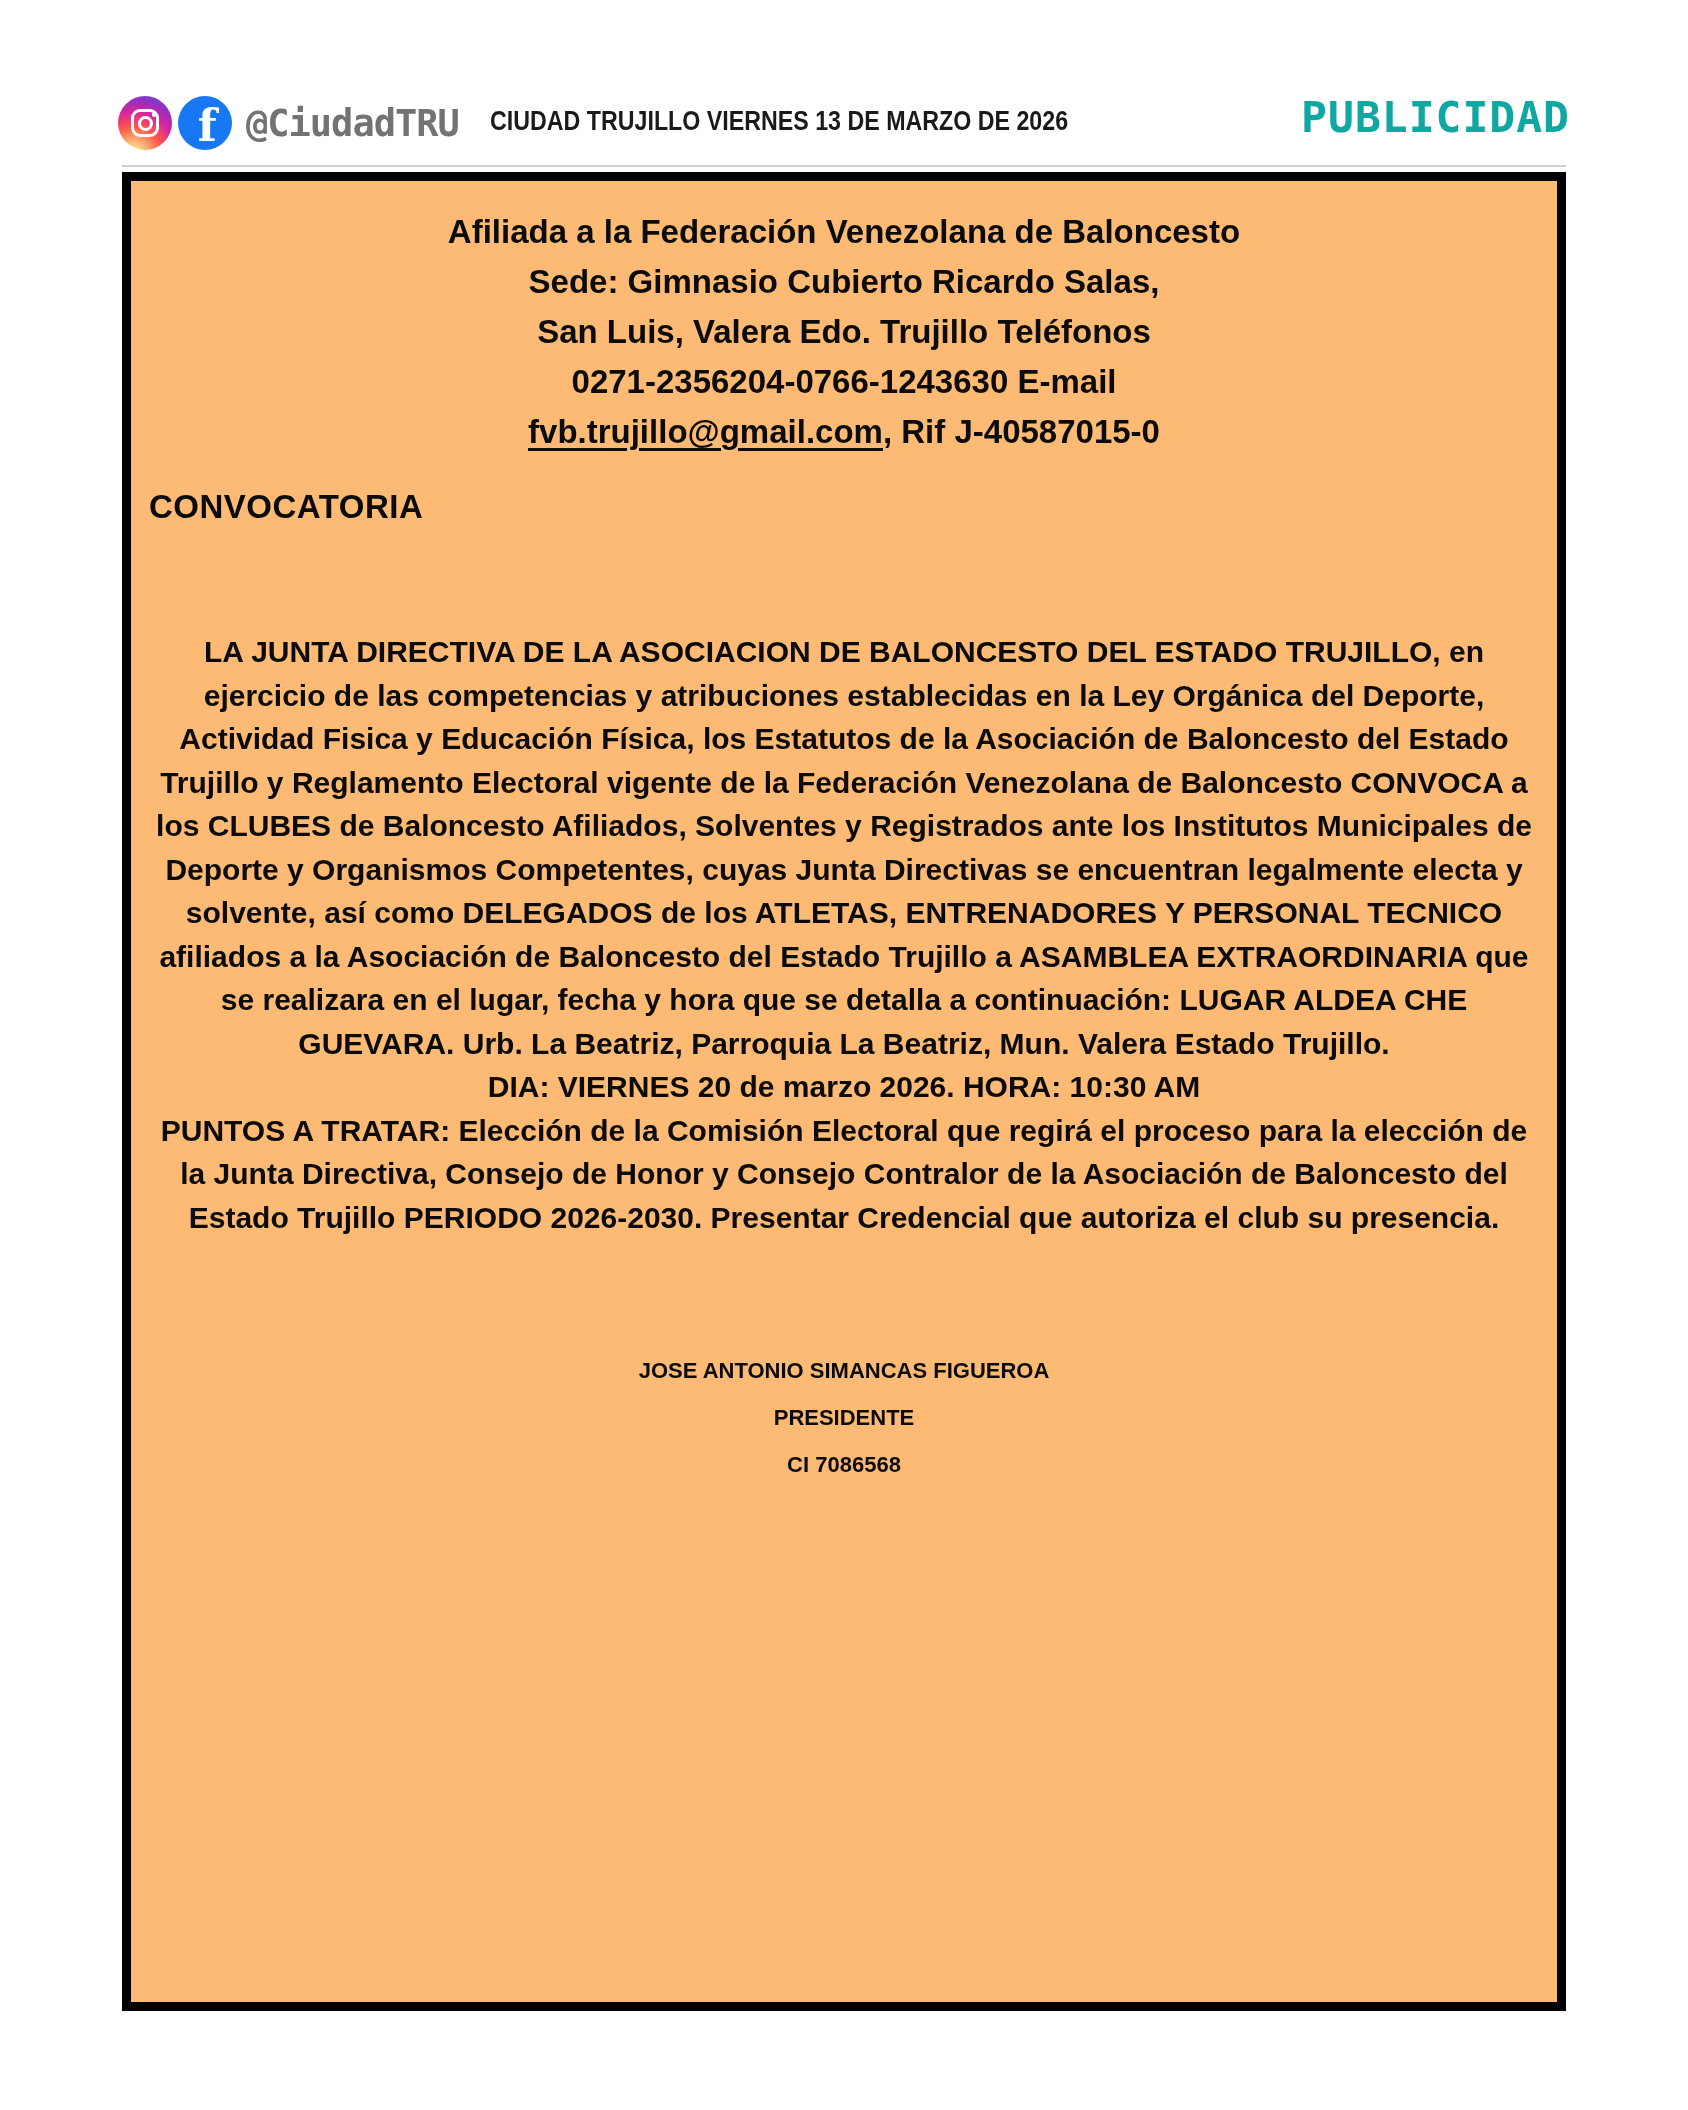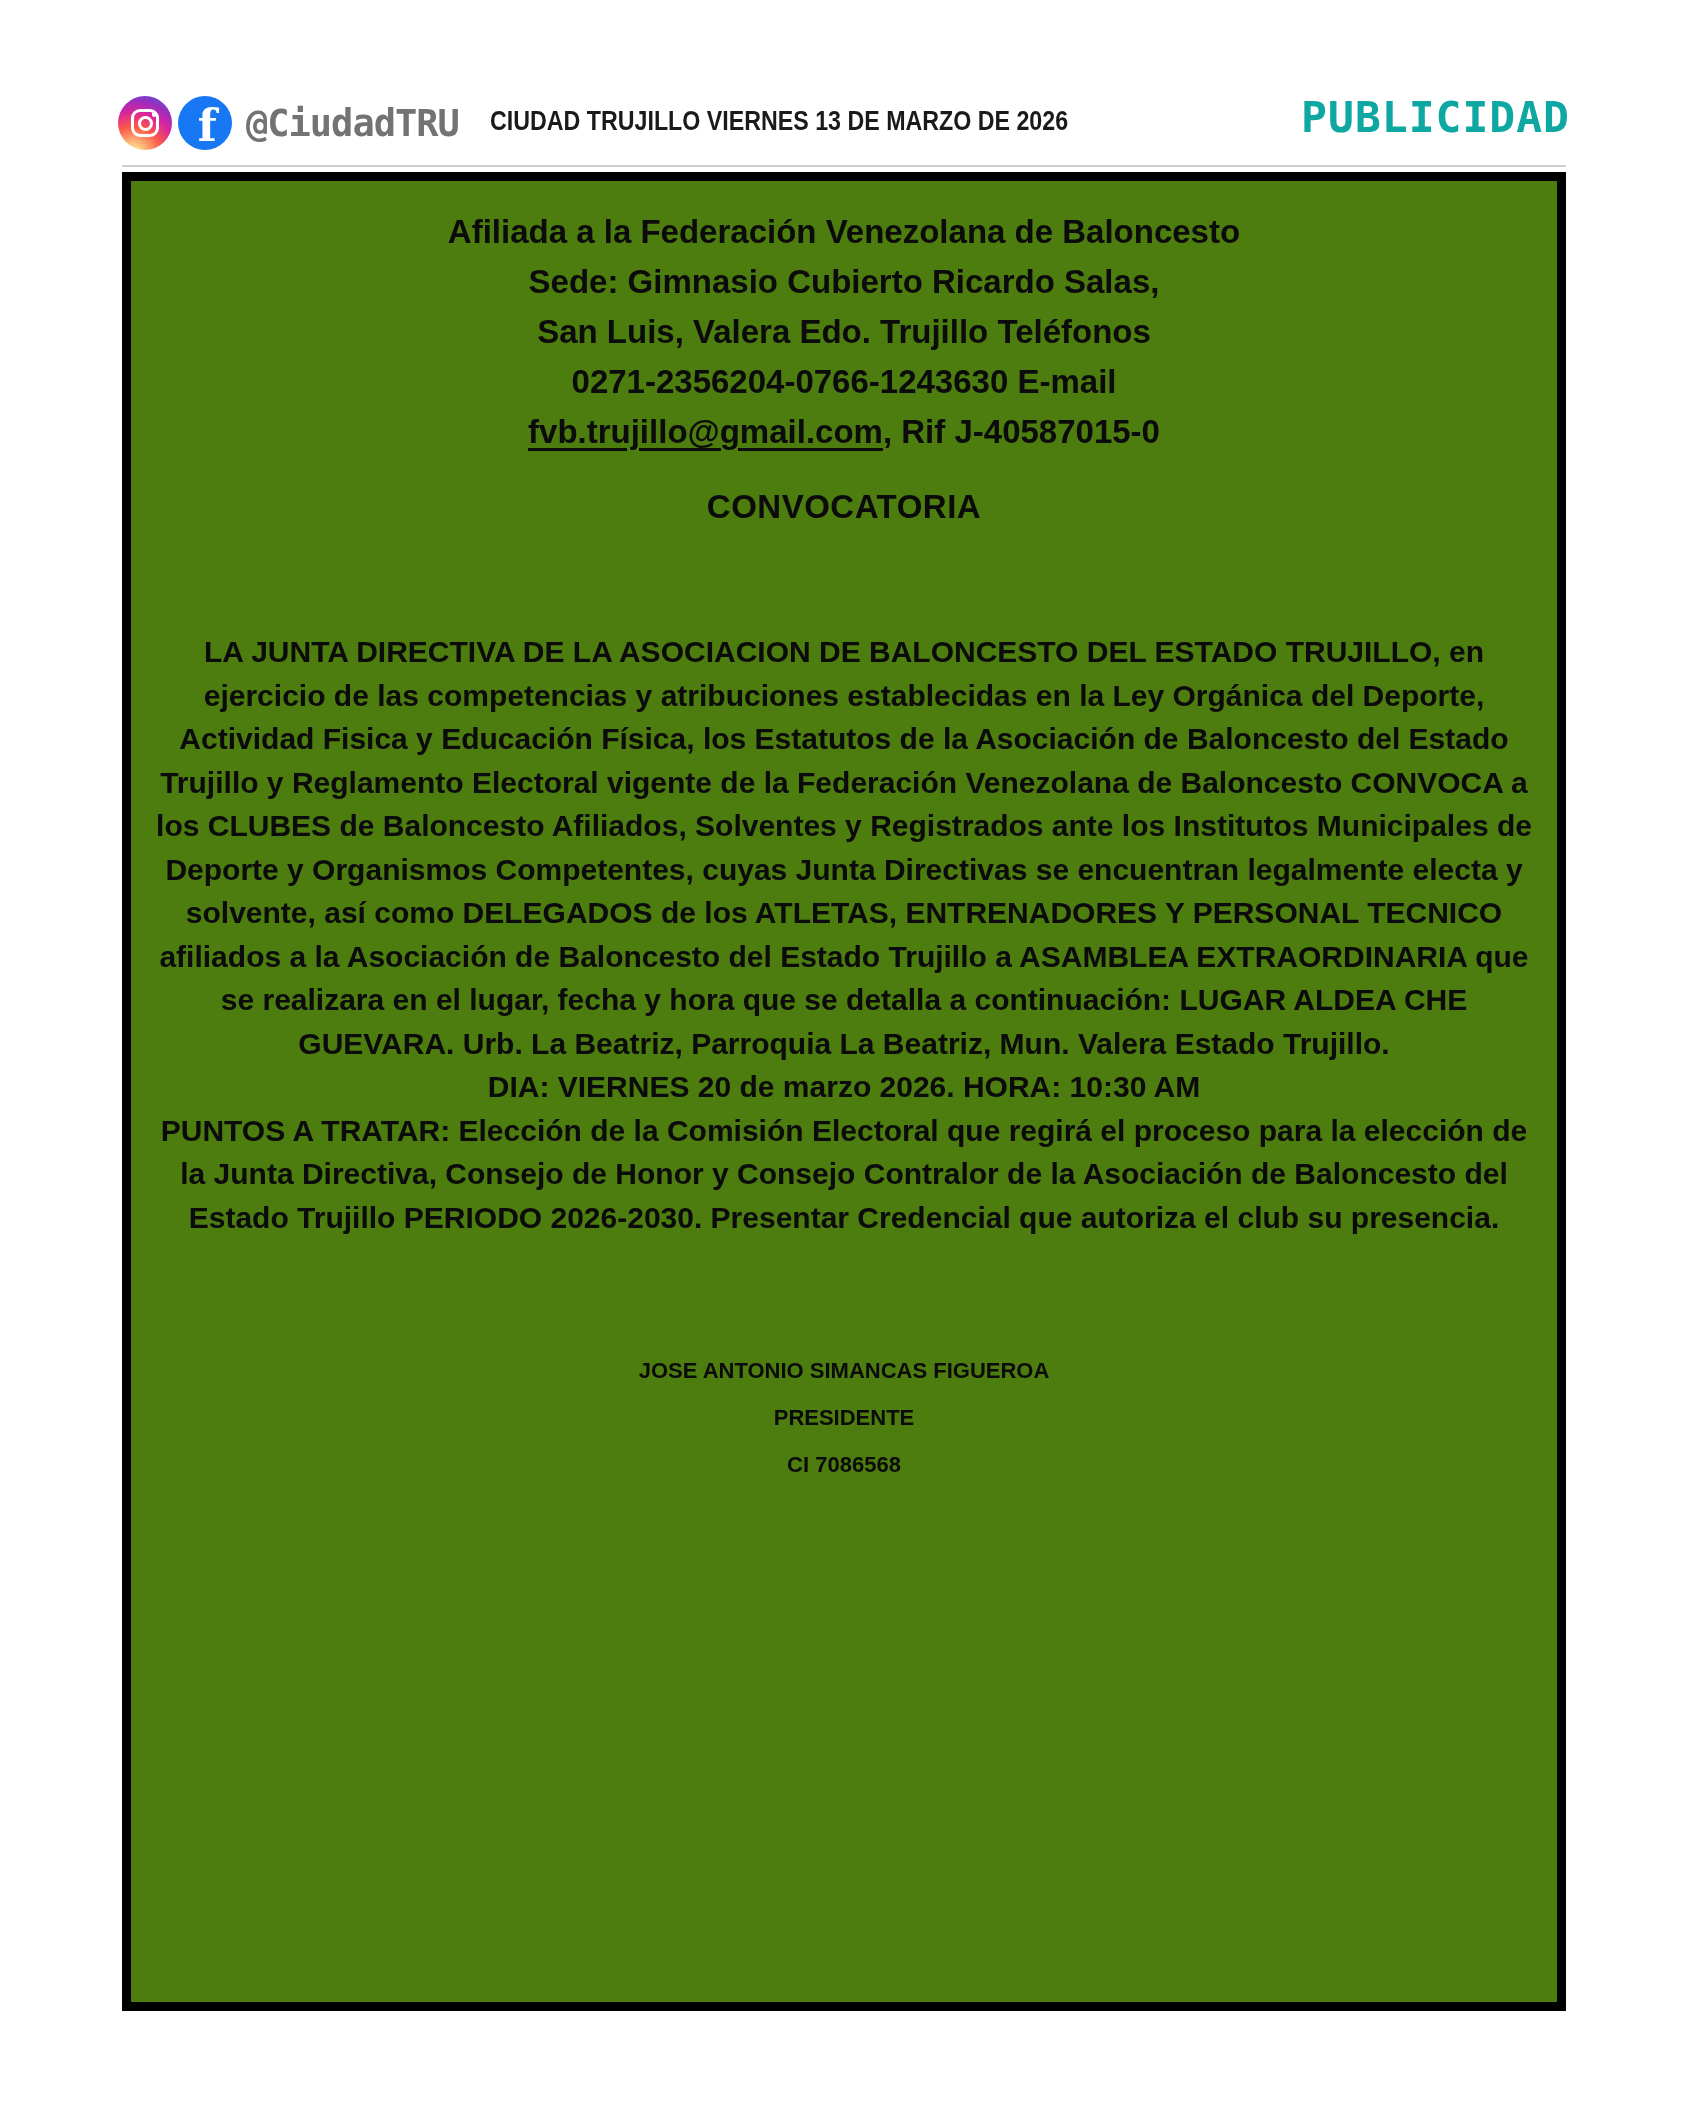--- a/index.html
+++ b/index.html
@@ -52,30 +52,30 @@
     position:absolute;right:118px;top:92px;
     font-family:"DejaVu Sans Mono","Liberation Mono",monospace;
     font-weight:bold;font-size:43px;letter-spacing:1px;
     color:var(--accent-teal,#0fa7a2);white-space:nowrap;
   }
 
   
   .board-shadow{position:absolute;left:122px;top:165px;width:1444px;height:2px;background:#cfcfcf;}
   .board{
     position:absolute;left:122px;top:172px;width:1444px;height:1839px;
-    border:9px solid #000;box-sizing:border-box;background:#4d7c0f;
+    border:9px solid #000;box-sizing:border-box;background:#fdba74;
     padding:26px 18px 0 18px;
   }
   .org-header{text-align:center;font-weight:bold;font-size:33px;line-height:50px;}
   .org-header .email{
     text-decoration:underline;text-decoration-thickness:3px;text-underline-offset:5px;
     color:inherit;
   }
   .title{
-    margin:27px 0 0 0;text-align:center;font-weight:bold;font-size:33px;line-height:46px;
+    margin:27px 0 0 0;font-weight:bold;font-size:33px;line-height:46px;
     letter-spacing:0.5px;
   }
   .body-block{margin-top:100px;font-weight:bold;font-size:30px;line-height:43.5px;}
   .body-block p{margin:0;text-align:center;}
   .just{text-align:justify;}
   .signature{
     margin-top:108px;text-align:center;font-weight:bold;font-size:22px;line-height:47px;
   }
 </style>
 </head>

